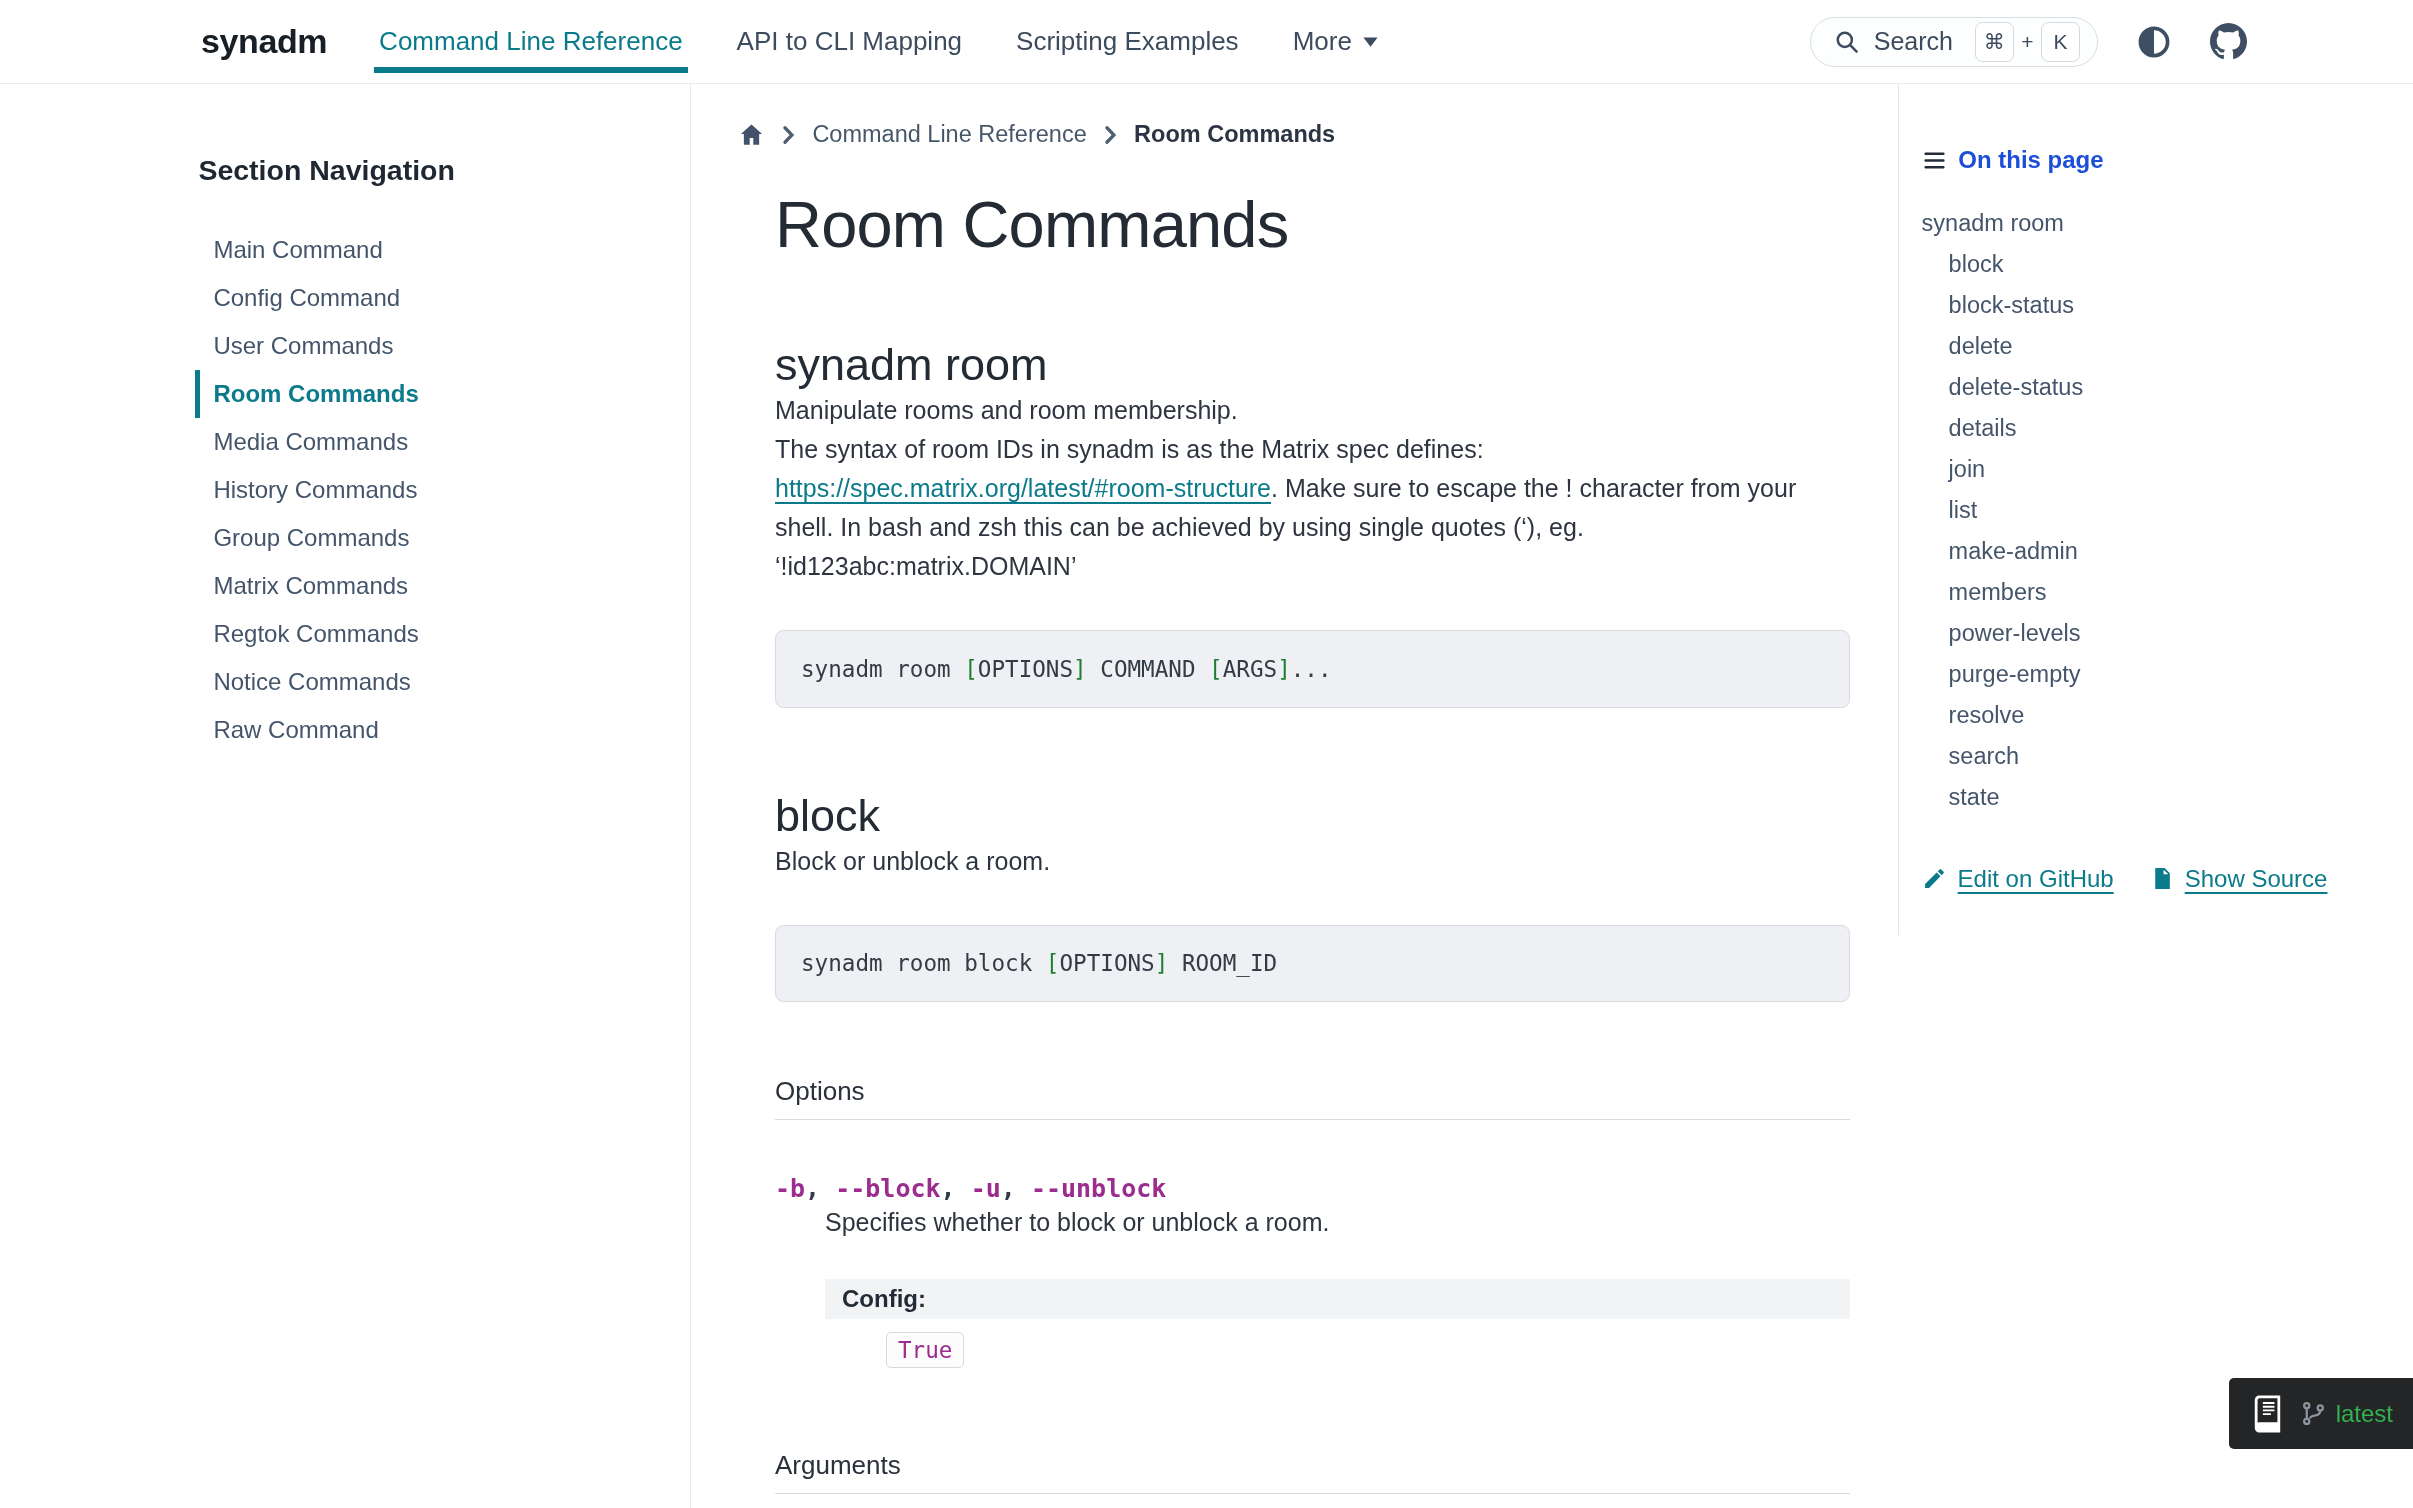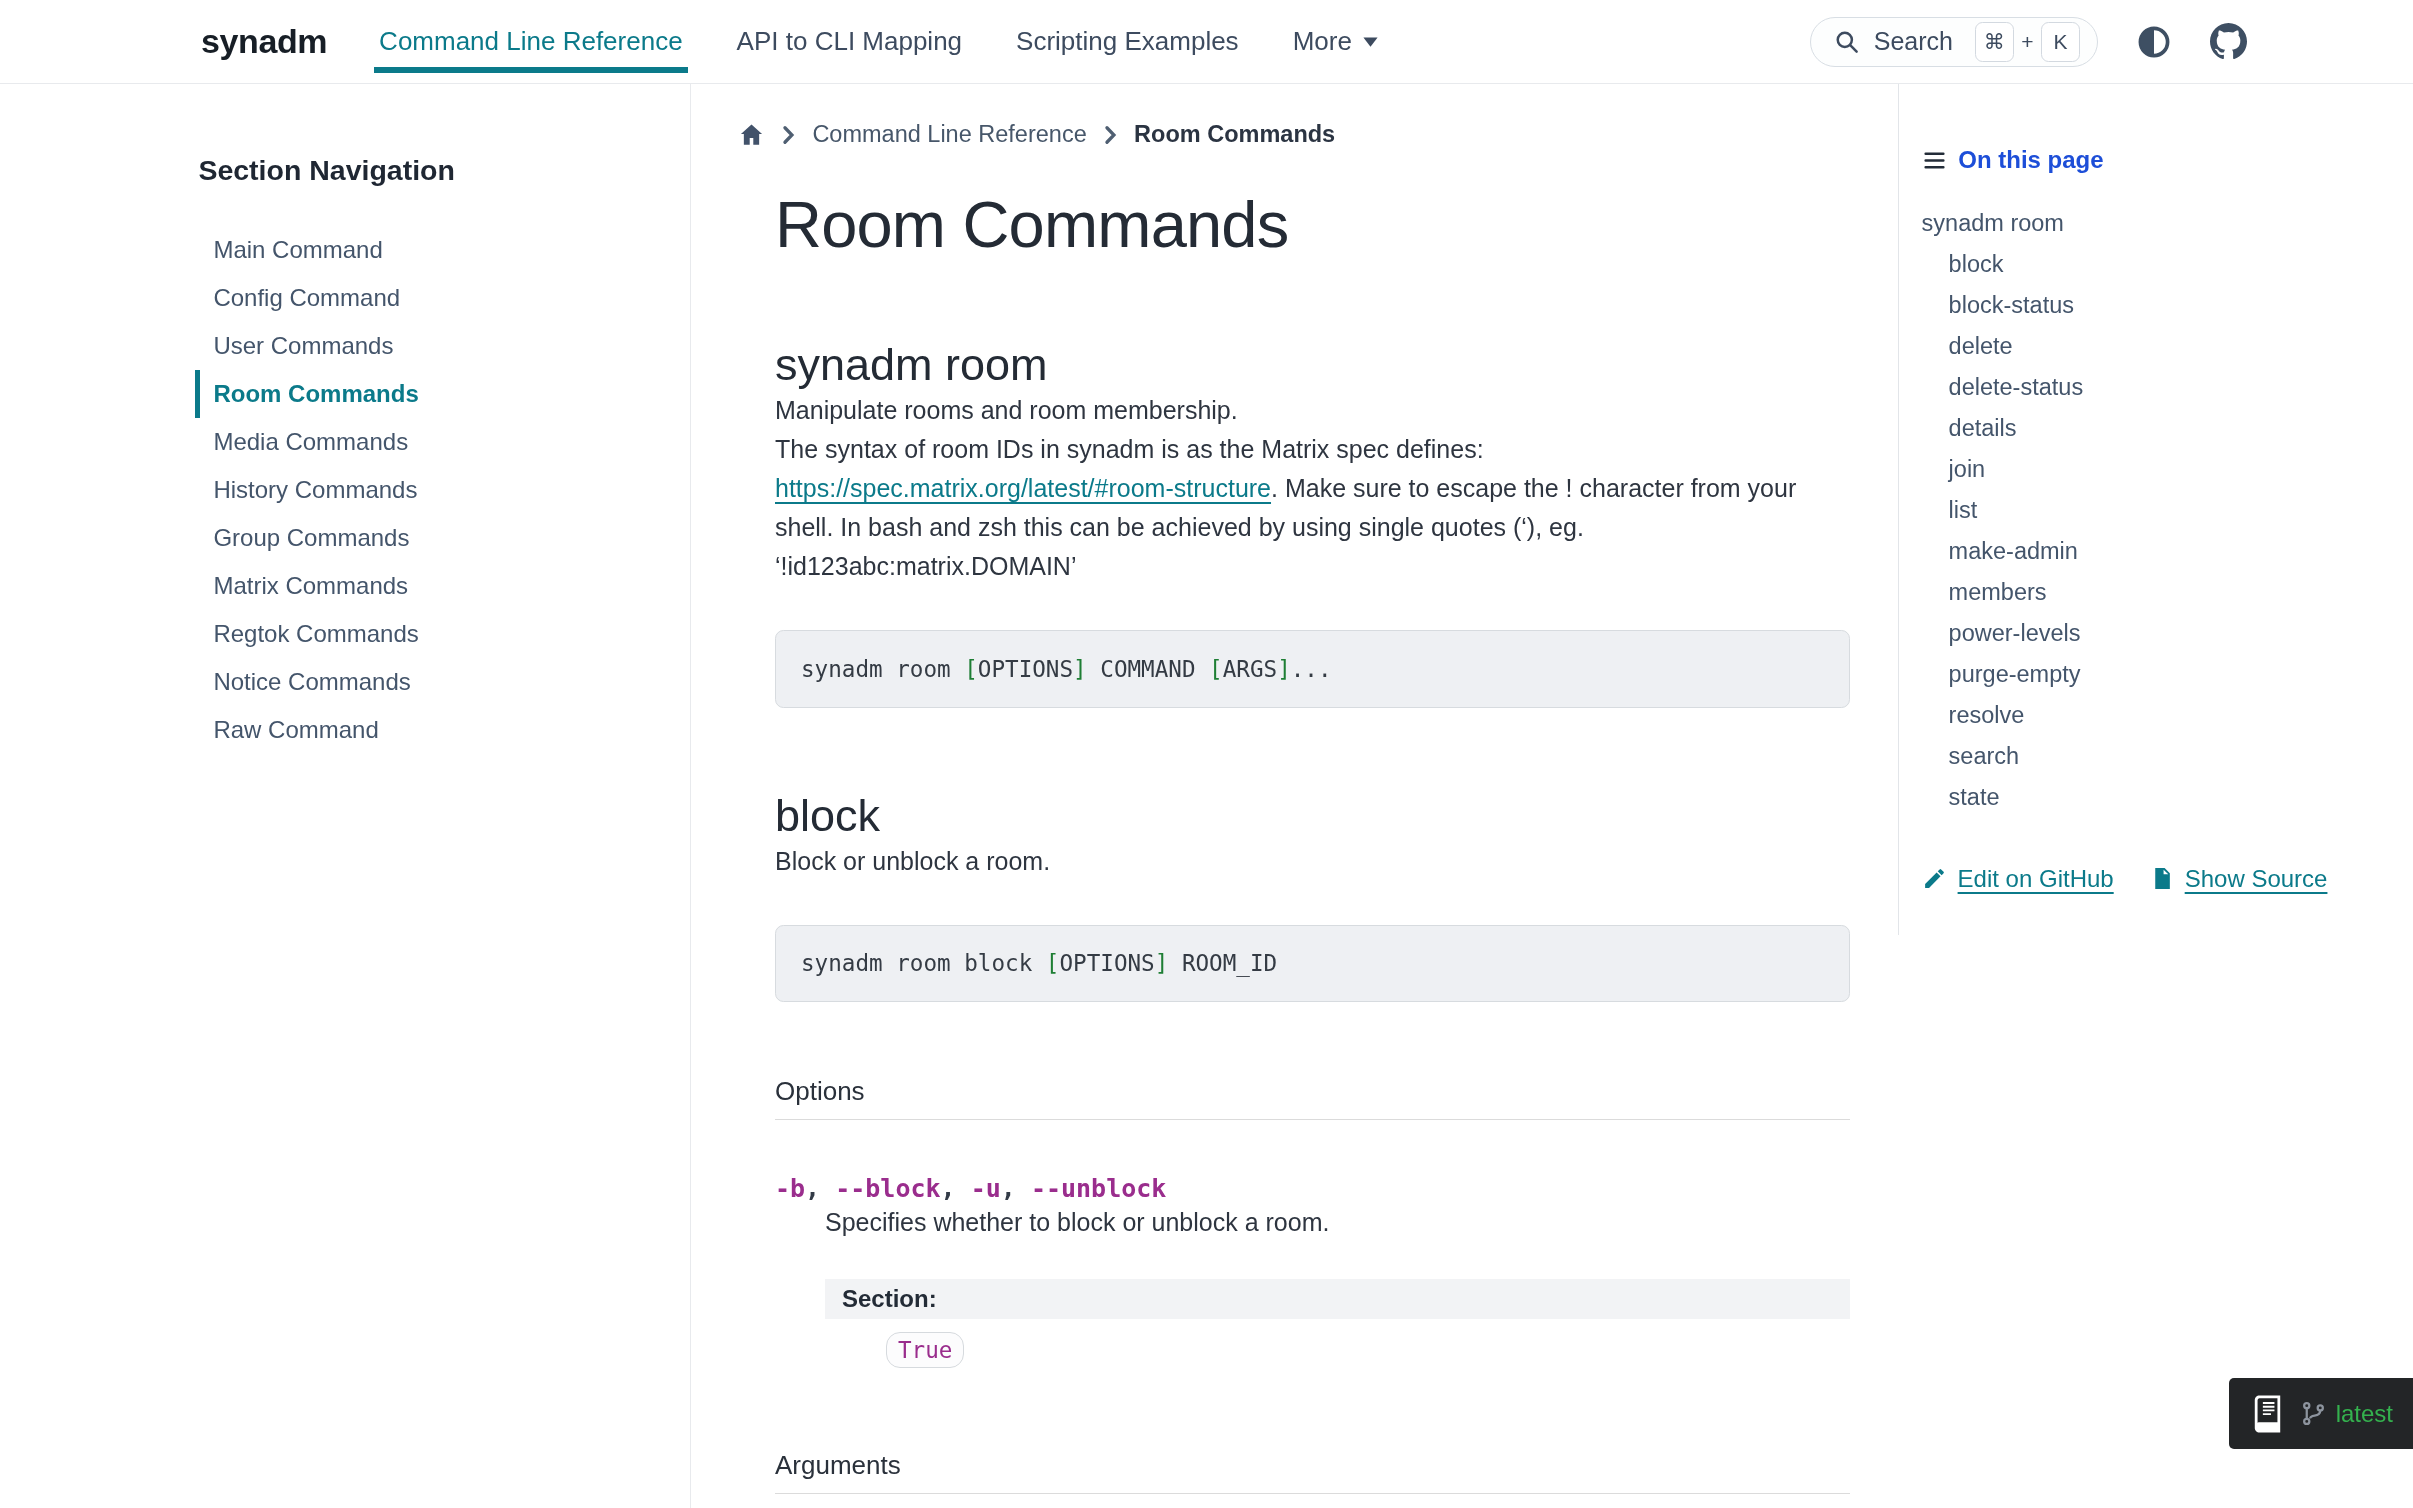--- a/index.html
+++ b/index.html
@@ -83,21 +83,21 @@
 
   .opt-desc { margin-top:34px; padding-left:50px; }
 
   .field-bar {
     margin:37px 0 0 50px; background:#f2f3f5; height:40px;
     display:flex; align-items:center; padding-left:17px;
     font-size:24px; font-weight:700; color:#232b36;
   }
   .default-badge {
     display:inline-block; margin:13.4px 0 0 111px;
-    border:1.7px solid #d6dade; border-radius:14px; background:#fcfcfd; padding:4.2px 11px;
+    border:1.7px solid #d6dade; border-radius:5px; background:#fcfcfd; padding:4.2px 11px;
     font-family:"DejaVu Sans Mono","Liberation Mono",monospace; font-size:22.6px; color:#9a2d8d;
   }
 
   
   .toc { width:515px; flex-shrink:0; }
   .toc-rail { border-left:0.8px solid #e2e5e9; padding:62px 17px 42px 22.6px; }
   .toc-title { display:flex; align-items:center; gap:11.7px; font-size:24px; font-weight:600; color:#1d4ed8; }
   .toc-title svg { width:25px; height:25px; color:#232c38; }
   .toc-list { margin-top:28.5px; display:flex; flex-direction:column; }
   .toc-item { font-size:23.5px; color:#44556b; line-height:41px; text-decoration:none; cursor:pointer; }
@@ -203,21 +203,21 @@
     <pre class="codeblock"><span>synadm room </span><span class="br">[</span><span>OPTIONS</span><span class="br">]</span><span> COMMAND </span><span class="br">[</span><span>ARGS</span><span class="br">]</span><span>...</span></pre>
 
     <h2 class="h2-block">block</h2>
     <p class="body p1">Block or unblock a room.</p>
 
     <pre class="codeblock"><span>synadm room block </span><span class="br">[</span><span>OPTIONS</span><span class="br">]</span><span> ROOM_ID</span></pre>
 
     <p class="rubric">Options</p>
     <div class="sig"><span class="opt">-b</span><span>, </span><span class="opt">--block</span><span>, </span><span class="opt">-u</span><span>, </span><span class="opt">--unblock</span></div>
     <p class="body opt-desc">Specifies whether to block or unblock a room.</p>
-    <div class="field-bar">Section:</div>
+    <div class="field-bar">Config:</div>
     <span class="default-badge">True</span>
 
     <p class="rubric args">Arguments</p>
     
     
   </main>
 
   <aside class="toc">
     <div class="toc-rail">
       <div class="toc-title">

